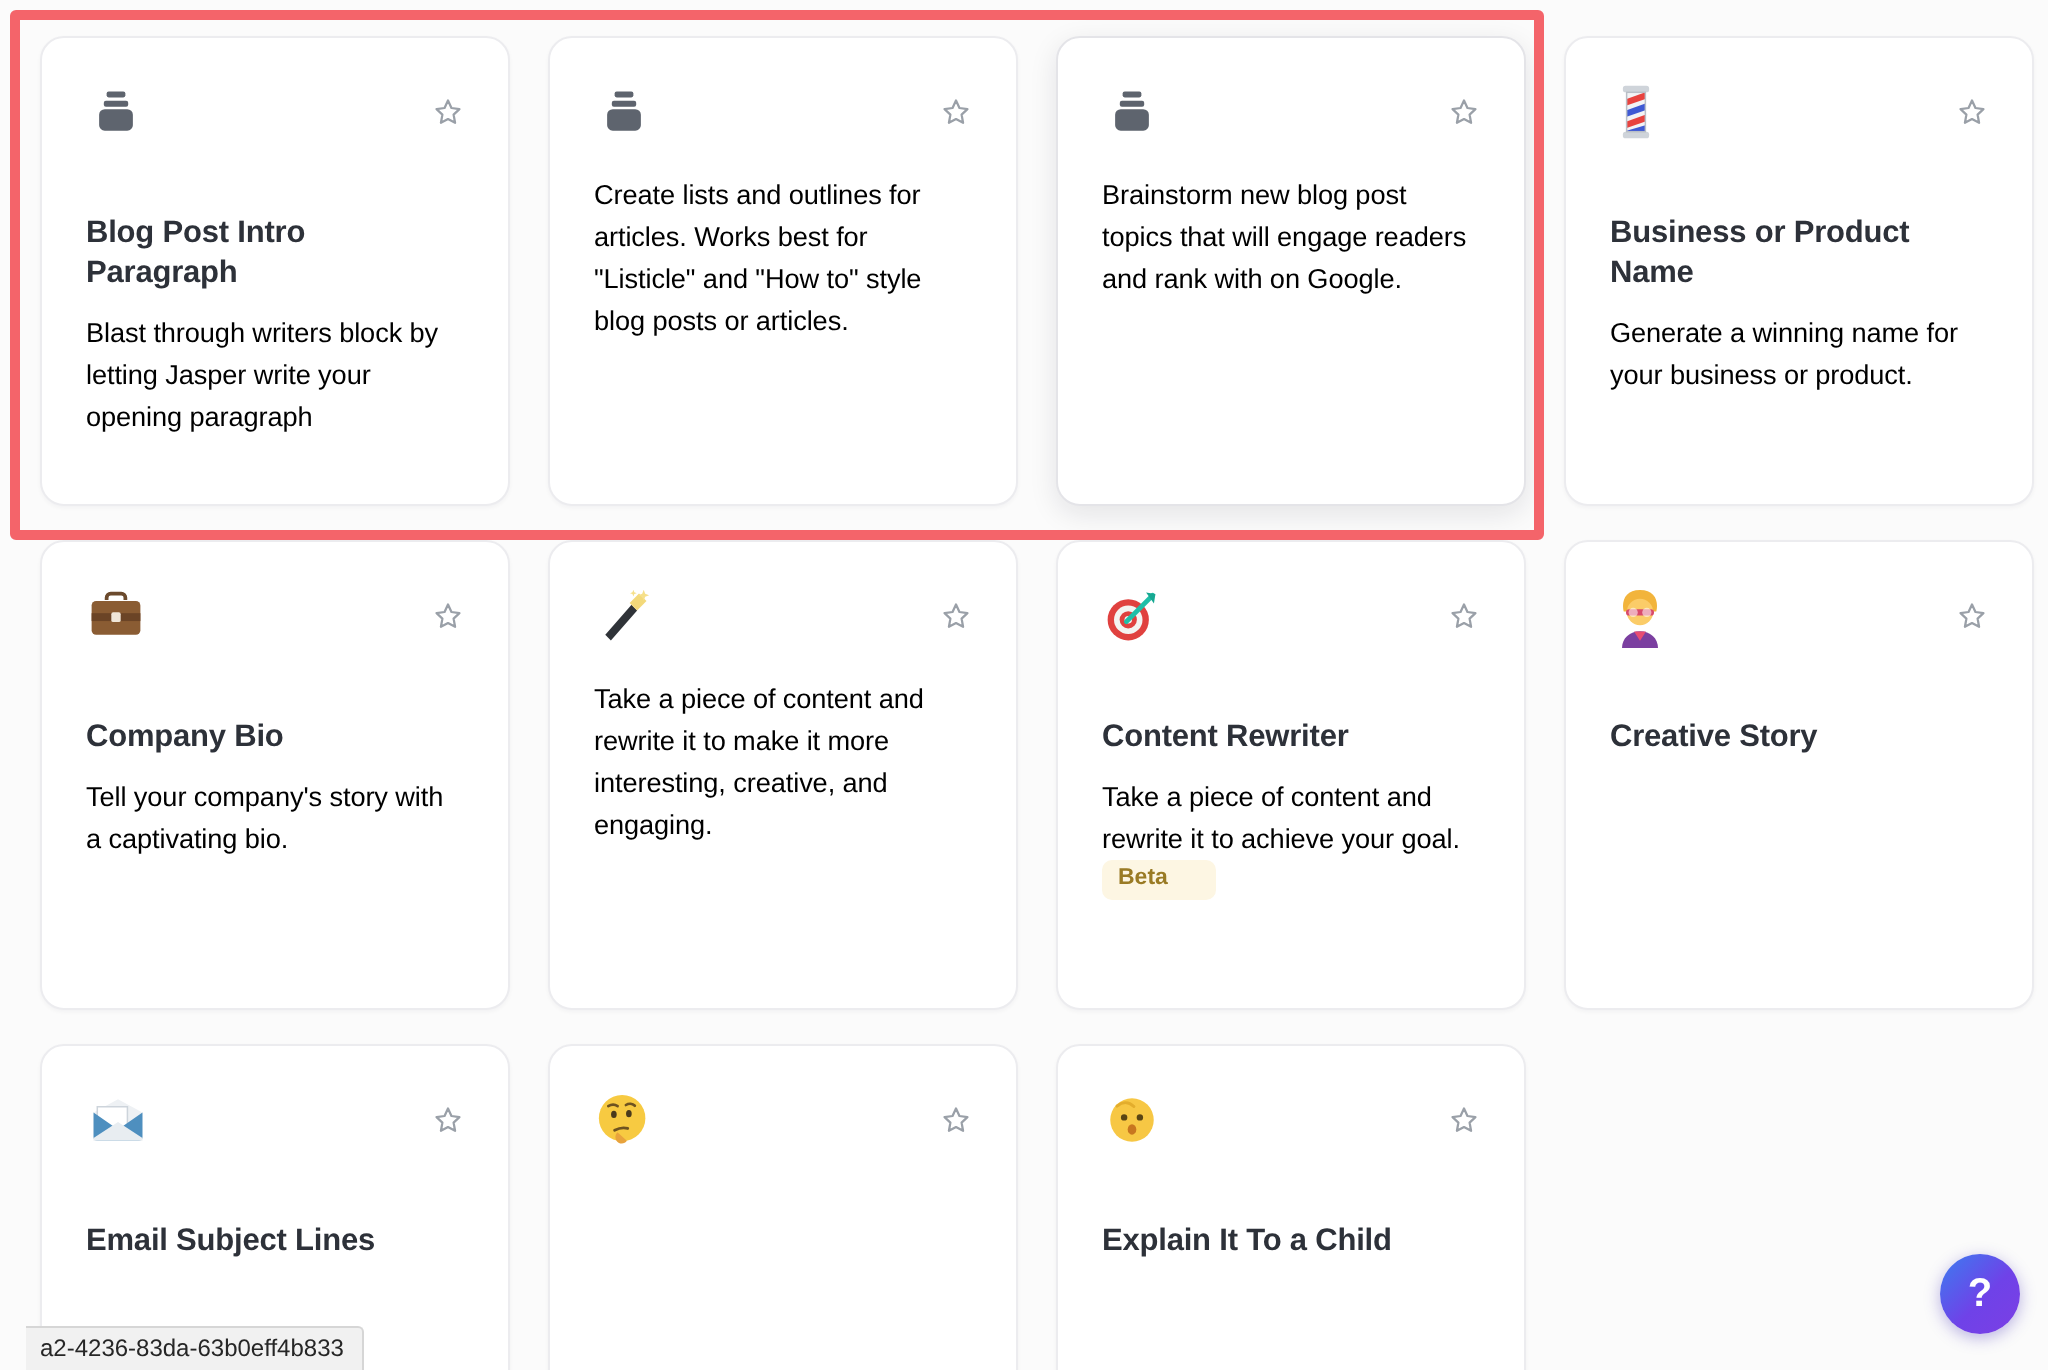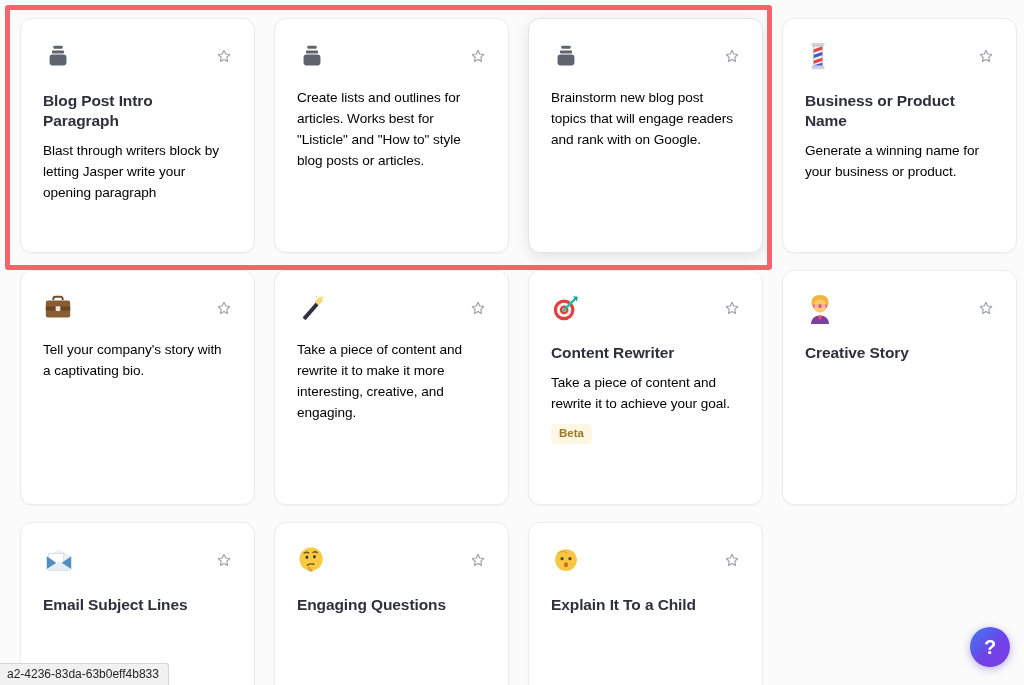--- a/index.html
+++ b/index.html
@@ -65,36 +65,35 @@
   }
 
   .star svg { display: block; }
 
   .card-title {
     font-size: 15.5px;
     font-weight: bold;
     color: #2d3139;
     line-height: 1.3;
     letter-spacing: -0.1px;
-    margin-top: 4px;
+    margin-top: 20px;
     margin-bottom: 9px;
   }
 
   .card-desc {
     font-size: 13.6px;
     color: #000000;
     line-height: 1.55;
     letter-spacing: -0.05px;
   }
 
   .badge {
     display: inline-block;
     align-self: flex-start;
-    margin-top: 10px;
-    padding: 2px 8px 3px 8px;
+    padding: 2px 24px 3px 8px;
     background: #fdf6e3;
     color: #9a7b25;
     font-size: 11.5px;
     font-weight: bold;
     border-radius: 5px;
     line-height: 1.3;
   }
 
   
   #highlight {
@@ -125,21 +124,21 @@
     align-items: center;
     justify-content: center;
     box-shadow: 0 2px 8px rgba(60,40,180,0.35);
     cursor: pointer;
     z-index: 40;
   }
 
   
   #status-bar {
     position: absolute;
-    left: 0;
+    left: 13px;
     bottom: 0;
     background: #f1f1f1;
     border: 1px solid #d6d6d6;
     border-left: none;
     border-bottom: none;
     border-top-right-radius: 3px;
     padding: 3px 9px 4px 7px;
     font-size: 12px;
     color: #262626;
     font-family: "Liberation Sans", sans-serif;
@@ -218,20 +217,21 @@
           <path d="M11 5.5V4.2A2.2 2.2 0 0 1 13.2 2h5.6A2.2 2.2 0 0 1 21 4.2v1.3" fill="none" stroke="#6b4a2d" stroke-width="2"></path>
           <rect x="3" y="6" width="26" height="18" rx="2.4" fill="#8a5c33"></rect>
           <rect x="3" y="12.5" width="26" height="4.2" fill="#6b4426"></rect>
           <rect x="13.5" y="12" width="5" height="5.2" rx="1" fill="#f0e6d8"></rect>
         </svg></div>
       <div class="star">
         <svg viewBox="0 0 24 24" width="16" height="16" fill="none" stroke="#9aa0a8" stroke-width="1.7" stroke-linejoin="round">
           <path d="M12 3.4l2.6 5.6 6 .8-4.4 4.2 1.1 6.1L12 17.3l-5.3 2.8 1.1-6.1-4.4-4.2 6-.8z"></path>
         </svg>
       </div>
+      <div class="card-title">Company Bio</div>
       <div class="card-desc">Tell your company's story with a captivating bio.</div>
     </div>
     <div class="card">
       <div class="card-icon"><svg width="30" height="30" viewBox="0 0 32 32">
           <path d="M6 26 L20 10 L23 13 L9 29 Z" fill="#2f3338"></path>
           <path d="M19 9 L24 4 L28 8 L23 13 Z" fill="#f3d97a"></path>
           <path d="M26.5 2l.8 2.1 2.1.8-2.1.8-.8 2.1-.8-2.1-2.1-.8 2.1-.8z" fill="#f6e08a"></path>
           <path d="M21 2l.5 1.3 1.3.5-1.3.5-.5 1.3-.5-1.3-1.3-.5 1.3-.5z" fill="#f6e08a"></path>
         </svg></div>
       <div class="star">
@@ -300,21 +300,20 @@
           <path d="M7.6 8.6c1.6-1 3.6-1 5 0" stroke="#6e5320" stroke-width="1.4" fill="none" stroke-linecap="round"></path>
           <path d="M17 8c1.6-1 3.6-.8 4.8.4" stroke="#6e5320" stroke-width="1.4" fill="none" stroke-linecap="round"></path>
           <path d="M11 21.5c2.6-1.4 5-1.6 7-1" stroke="#6e5320" stroke-width="1.5" fill="none" stroke-linecap="round"></path>
           <path d="M12.5 22.5c-1.6 1.6-1.4 4.4.6 5.6 1.6 1 3.6.4 4.4-1" fill="#e8a33c"></path>
         </svg></div>
       <div class="star">
         <svg viewBox="0 0 24 24" width="16" height="16" fill="none" stroke="#9aa0a8" stroke-width="1.7" stroke-linejoin="round">
           <path d="M12 3.4l2.6 5.6 6 .8-4.4 4.2 1.1 6.1L12 17.3l-5.3 2.8 1.1-6.1-4.4-4.2 6-.8z"></path>
         </svg>
       </div>
-      <div class="card-title">Engaging Questions</div>
       <div class="card-desc"></div>
     </div>
     <div class="card">
       <div class="card-icon"><svg width="30" height="30" viewBox="0 0 32 32">
           <circle cx="16" cy="16" r="11.6" fill="#f7c744"></circle>
           <path d="M8 8.6c2.6-2.2 6-2.8 9 .2" stroke="#e3ad2d" stroke-width="1.6" fill="none" stroke-linecap="round"></path>
           <circle cx="11.8" cy="14.6" r="1.7" fill="#5a4414"></circle>
           <circle cx="20.2" cy="14.6" r="1.7" fill="#5a4414"></circle>
           <ellipse cx="16" cy="21" rx="2.3" ry="2.8" fill="#c8761f"></ellipse>
         </svg></div>

